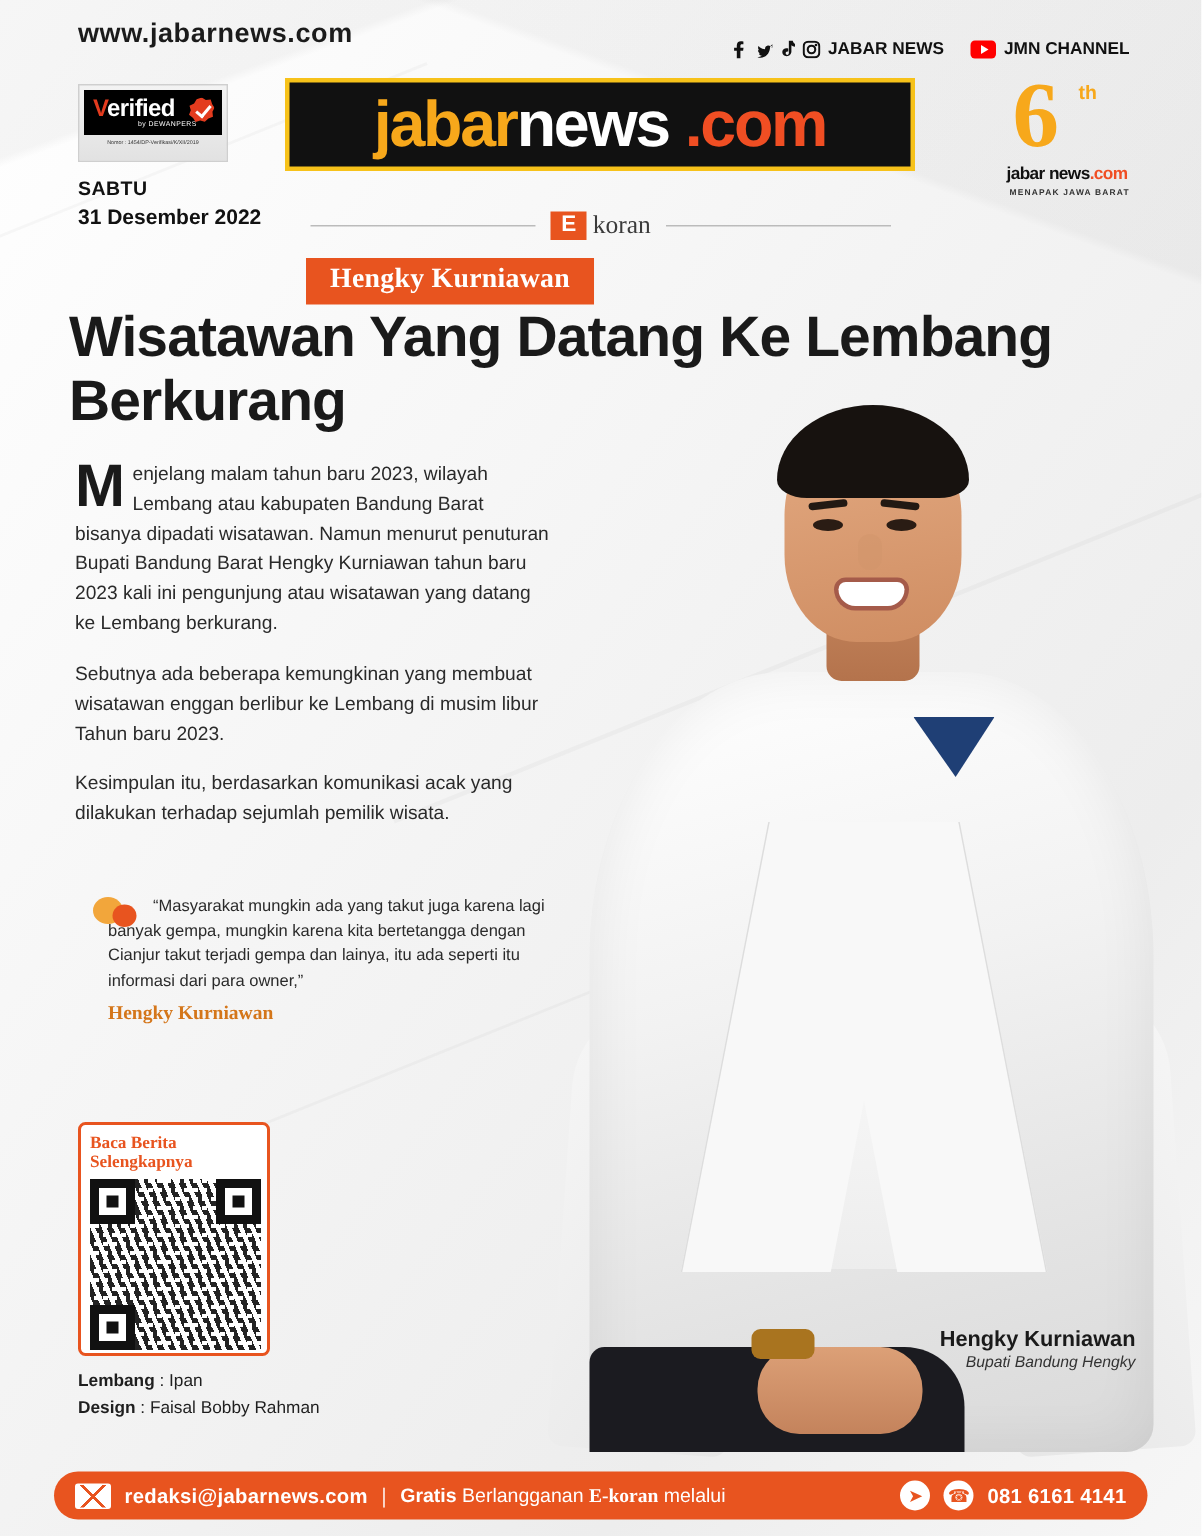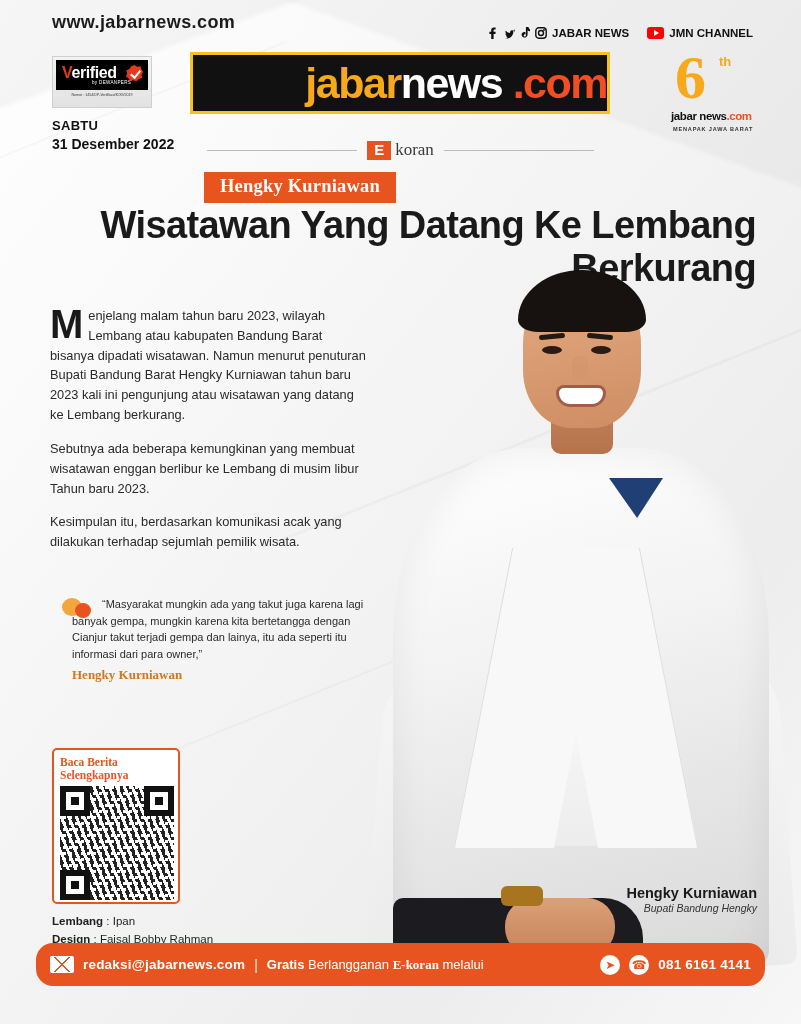--- a/index.html
+++ b/index.html
@@ -73,21 +73,21 @@
     display:flex; align-items:center; justify-content:center;
   }
   .verified-check::after {
     content:""; width:4px; height:8px; border-right:2px solid #fff; border-bottom:2px solid #fff;
     transform:rotate(40deg) translate(0px,-1px);
   }
 
   
   .masthead {
     position:absolute; left:190px; top:52px; width:420px; height:62px;
-    background:#111; display:flex; align-items:center; justify-content:flex-end;
+    background:#111; display:flex; align-items:center; justify-content:center;
     border:3px solid #f7c21a;
   }
   .masthead-text { font-size:43px; font-weight:bold; letter-spacing:-1.5px; line-height:1; }
   .mh-jabar { color:#f7a81b; }
   .mh-news { color:#ffffff; }
   .mh-dot  { color:#f04e23; }
 
   .anniv { position:absolute; right:46px; top:48px; width:88px; height:88px; }
   .anniv-six {
     position:absolute; left:8px; top:0; font-size:62px; font-weight:bold;
@@ -124,21 +124,21 @@
     position:absolute; left:300px; top:172px;
     background:#e8541f; color:#fff; font-weight:bold; font-size:18.5px;
     padding:4px 16px 6px; transform:translateX(-50%);
     letter-spacing:.2px;
     font-family:"Liberation Serif", serif;
   }
 
   
   .headline {
     position:absolute; left:46px; top:204px; width:710px;
-    text-align:right; font-size:38px; font-weight:bold; line-height:1.12;
+    text-align:left; font-size:38px; font-weight:bold; line-height:1.12;
     color:#1a1a1a; letter-spacing:-.6px;
   }
 
   
   .body-col { position:absolute; left:50px; top:306px; width:320px; }
   .para { font-size:12.8px; line-height:1.55; color:#2a2a2a; margin-bottom:14px; }
   .dropcap::first-letter {
     float:left; font-size:40px; line-height:.82; font-weight:bold;
     padding:2px 5px 0 0; color:#1a1a1a;
   }
@@ -272,21 +272,21 @@
     position:absolute; left:30px; bottom:0; width:250px; height:70px;
     background:#1b1b20; border-radius:10px 40px 0 0;
   }
 
   .photo-caption { position:absolute; right:44px; bottom:110px; text-align:right; }
   .pc-name { font-size:14.5px; font-weight:bold; color:#1a1a1a; }
   .pc-role { font-size:10.5px; font-style:italic; color:#333; margin-top:1px; }
 
   
   .footer {
-    position:absolute; left:36px; right:36px; bottom:38px; height:43px;
+    position:absolute; left:36px; right:36px; bottom:11px; height:32px;
     background:#e8541f; border-radius:17px;
     display:flex; align-items:center; padding:0 14px; gap:9px;
     color:#fff;
   }
   .mail-icon {
     width:24px; height:17px; background:#fff; border-radius:2px; position:relative; flex:0 0 auto;
   }
   .mail-icon::after {
     content:""; position:absolute; left:1px; top:1px; width:22px; height:15px;
     background:linear-gradient(135deg,transparent 46%,#e8541f 46% 54%,transparent 54%),

